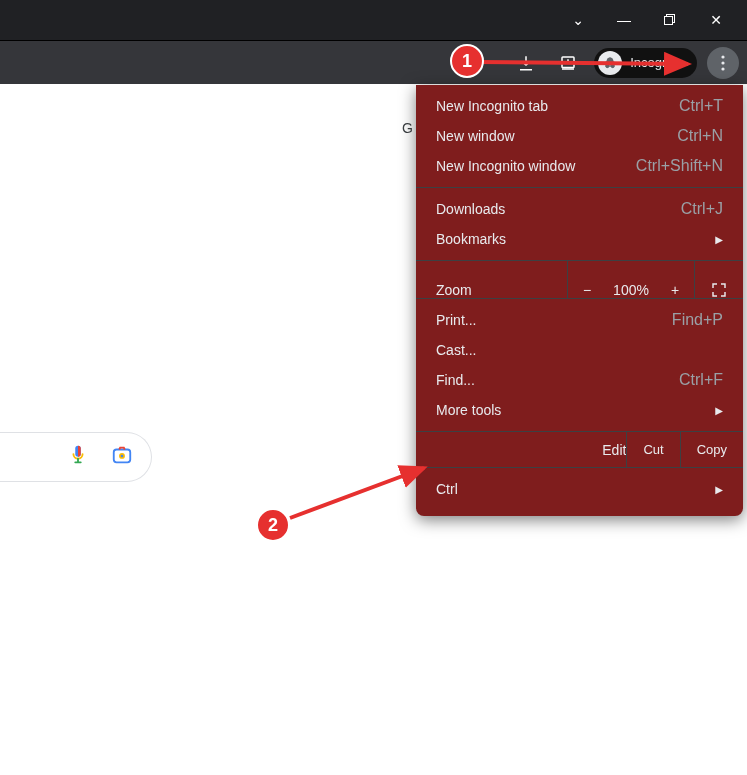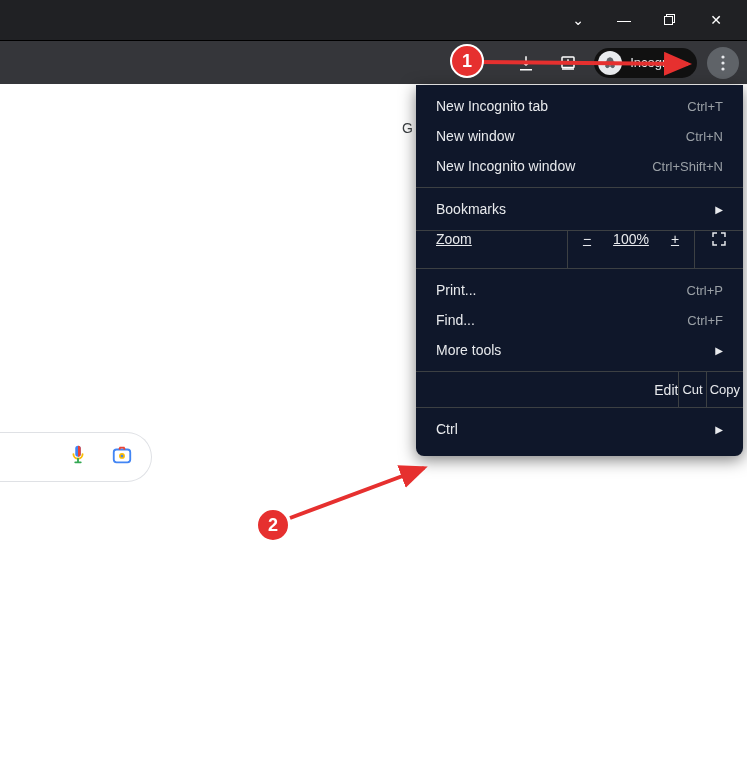--- a/index.html
+++ b/index.html
@@ -102,50 +102,49 @@
       justify-content: flex-end;
       padding-right: 18px;
       gap: 22px;
       background: #fff;
     }
     .dropdown {
       position: absolute;
       top: 85px;
       left: 416px;
       width: 327px;
-      background: #0f172a;
+      background: #7f1d1d;
       border-radius: 0 0 8px 8px;
       color: #e8eaed;
       font-size: 14px;
       padding-bottom: 6px;
       box-shadow: 0 4px 16px rgba(0,0,0,0.5);
     }
     .menu-section {
       padding: 6px 0;
       border-bottom: 1px solid #3c4043;
     }
     .menu-section:last-child { border-bottom: none; }
     .menu-item {
       height: 30px;
       padding: 0 20px;
       display: flex;
       align-items: center;
       justify-content: space-between;
     }
-    .shortcut { color: #9aa0a6; font-size: 13px; }
+    .shortcut { color: #9aa0a6; font-size: 16px; }
     .submenu-arrow {
       color: #e8eaed;
       font-size: 10px;
     }
     .zoom-row {
       display: flex;
-      align-items: flex-start;
+      align-items: flex-end;
       height: 38px;
       border-bottom: 1px solid #3c4043;
-      text-decoration: underline;
     }
     .zoom-label { flex: 1; padding-left: 20px; }
     .zoom-ctrl {
       width: 38px;
       text-align: center;
       color: #e8eaed;
     }
     .zoom-val { width: 50px; text-align: center; }
     .zoom-sep { width: 1px; height: 38px; background: #3c4043; }
     .fullscreen {
@@ -155,21 +154,21 @@
       justify-content: center;
     }
     .edit-row {
       display: flex;
       align-items: center;
       height: 36px;
       border-bottom: 1px solid #3c4043;
     }
     .edit-label { flex: 1; padding-left: 20px; text-align: right; }
     .edit-btn {
-      padding: 0 3px;
+      padding: 0 16px;
       border-left: 1px solid #3c4043;
       height: 100%;
       display: flex;
       align-items: center;
       font-size: 13px;
       text-align: right;
     }
     .badge {
       position: absolute;
       width: 34px;
@@ -278,41 +277,48 @@
       <span>New window</span>
       <span class="shortcut">Ctrl+N</span>
     </div>
     <div class="menu-item">
       <span>New Incognito window</span>
       <span class="shortcut">Ctrl+Shift+N</span>
     </div>
   </div>
   <div class="menu-section">
     <div class="menu-item">
+      <span>Downloads</span>
+      <span class="shortcut">Ctrl+J</span>
+    </div>
+    <div class="menu-item">
       <span>Bookmarks</span>
       <span class="submenu-arrow">▶</span>
     </div>
   </div>
   <div class="zoom-row">
     <span class="zoom-label">Zoom</span>
     <span class="zoom-sep"></span>
     <span class="zoom-ctrl">−</span>
     <span class="zoom-val">100%</span>
     <span class="zoom-ctrl">+</span>
     <span class="zoom-sep"></span>
     <span class="fullscreen">
       <svg width="16" height="16" viewBox="0 0 24 24" stroke="#e8eaed" stroke-width="2.2" fill="none">
           <path d="M3 9V3h6M21 9V3h-6M3 15v6h6M21 15v6h-6"></path>
         </svg>
     </span>
   </div>
   <div class="menu-section">
     <div class="menu-item">
       <span>Print...</span>
-      <span class="shortcut">Ctrl+P</span>
+      <span class="shortcut">Find+P</span>
+    </div>
+    <div class="menu-item">
+      <span>Cast...</span>
     </div>
     <div class="menu-item">
       <span>Find...</span>
       <span class="shortcut">Ctrl+F</span>
     </div>
     <div class="menu-item">
       <span>More tools</span>
       <span class="submenu-arrow">▶</span>
     </div>
   </div>

